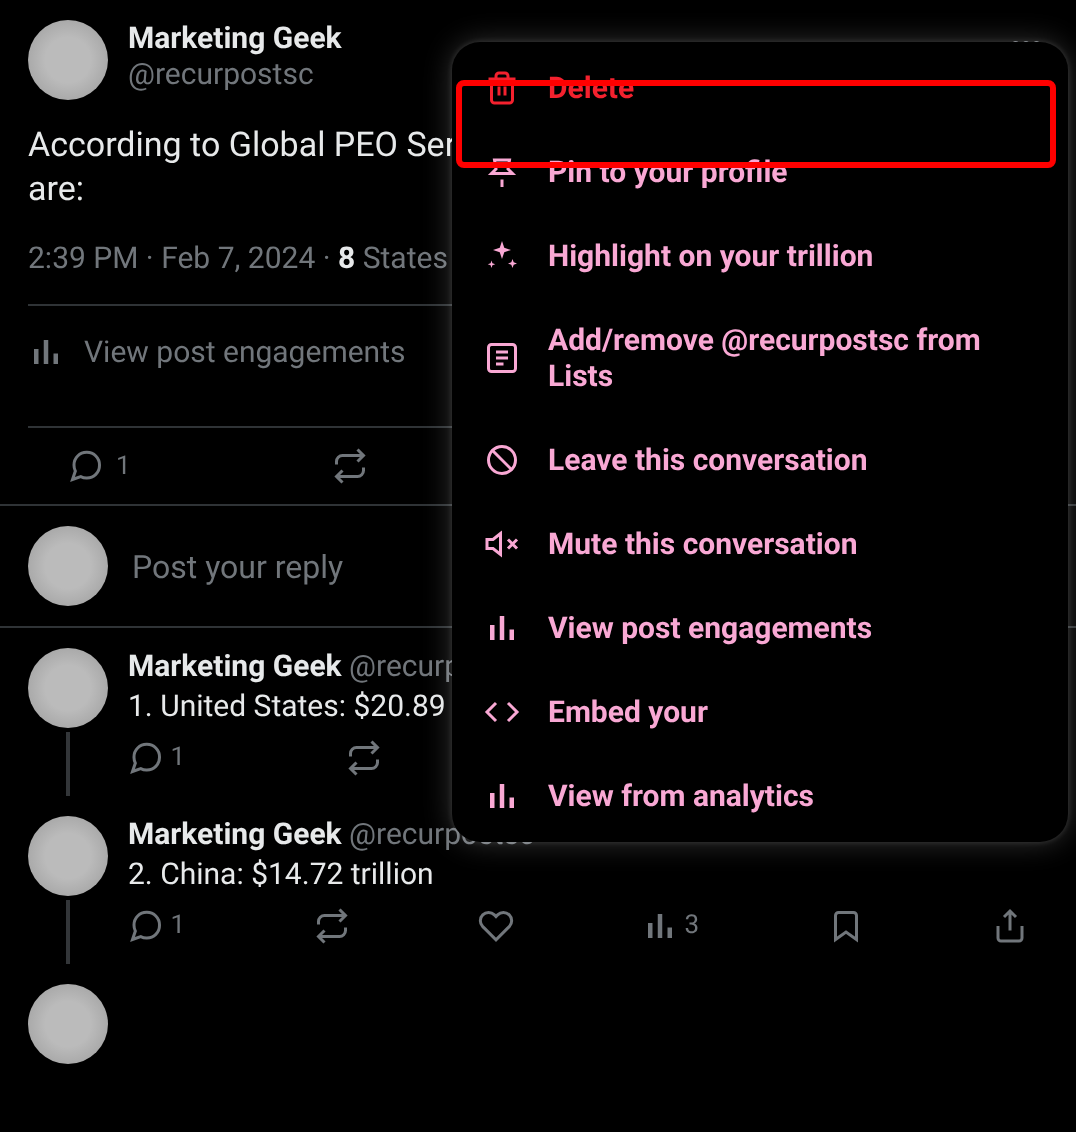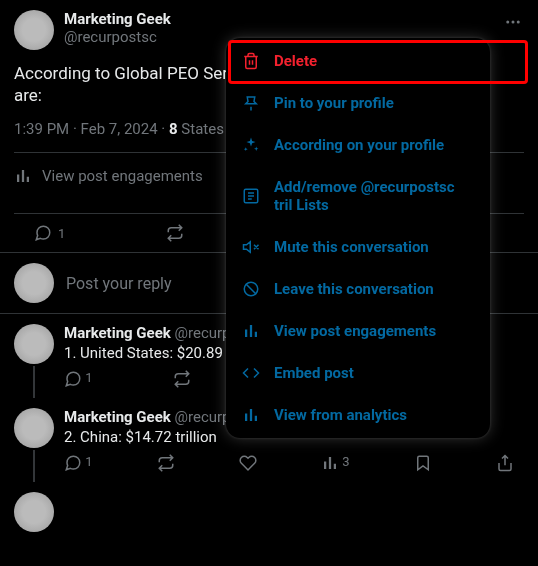--- a/index.html
+++ b/index.html
@@ -125,37 +125,37 @@
     gap: 80px;
     color: #71767b;
     font-size: 13px;
     padding: 8px 0 4px 0;
     align-items: center;
   }
   .thread-actions.full { justify-content: space-between; gap: 0; padding-right: 10px;}
   .svg-icon { width: 18px; height: 18px; fill: currentColor; display: inline-block; vertical-align: middle;}
   .context-menu {
     position: absolute;
-    top: 38px;
+    top: 21px;
     left: 226px;
-    width: 264px;
+    width: 308px;
     background: #000;
     border-radius: 14px;
     box-shadow: 0 0 15px rgba(255,255,255,0.2), 0 0 3px rgba(255,255,255,0.15);
     padding: 2px 0;
     z-index: 100;
   }
   .menu-item {
     display: flex;
     align-items: center;
     gap: 14px;
     padding: 12px 16px;
     font-size: 15px;
     font-weight: 700;
-    color: #0369a1;
+    color: #f9a8d4;
     cursor: pointer;
   }
   .menu-item.danger { color: #f4212e; }
   .menu-item .mi-icon { width: 18px; height: 18px; fill: currentColor; flex-shrink: 0;}
   .highlight-box {
     position: absolute;
     border: 3px solid #ff0000;
     border-radius: 4px;
     pointer-events: none;
     top: 40px;
@@ -179,21 +179,21 @@
       <svg class="svg-icon" viewBox="0 0 24 24">
           <circle cx="5" cy="12" r="2"></circle>
           <circle cx="12" cy="12" r="2"></circle>
           <circle cx="19" cy="12" r="2"></circle>
         </svg>
     </div>
   </div>
   <div class="post-body" style="white-space:pre-line;">According to Global PEO Servi
 are:</div>
   <div class="post-meta">
-    <span>1:39 PM</span> · <span>Feb 7, 2024</span> · <span class="views-num">8</span> <span>States</span>
+    <span>2:39 PM</span> · <span>Feb 7, 2024</span> · <span class="views-num">8</span> <span>States</span>
   </div>
   <div class="divider"></div>
   <div class="engagements-link">
     <svg class="svg-icon" viewBox="0 0 24 24">
         <path d="M4 20V10h3v10H4zm6.5 0V4h3v16h-3zM17 20v-7h3v7h-3z"></path>
       </svg>
     <span>View post engagements</span>
   </div>
   <div class="divider"></div>
   <div class="action-bar">
@@ -314,52 +314,52 @@
   <div class="menu-item">
     <svg class="mi-icon" viewBox="0 0 24 24">
         <path fill="none" stroke="currentColor" stroke-width="2" d="M12 17v5M7 4h10l-1 6 3 3H5l3-3-1-6z"></path>
       </svg>
     <span>Pin to your profile</span>
   </div>
   <div class="menu-item">
     <svg class="mi-icon" viewBox="0 0 24 24">
         <path d="M12 2l1.5 4.5L18 8l-4.5 1.5L12 14l-1.5-4.5L6 8l4.5-1.5L12 2zM19 14l.8 2.2L22 17l-2.2.8L19 20l-.8-2.2L16 17l2.2-.8L19 14zM5 15l.6 1.8L7.5 17.5l-1.9.7L5 20l-.6-1.8L2.5 17.5l1.9-.7L5 15z"></path>
       </svg>
-    <span>According on your profile</span>
+    <span>Highlight on your trillion</span>
   </div>
   <div class="menu-item">
     <svg class="mi-icon" viewBox="0 0 24 24">
         <path fill="none" stroke="currentColor" stroke-width="2" d="M5 3h14a2 2 0 012 2v14a2 2 0 01-2 2H5a2 2 0 01-2-2V5a2 2 0 012-2zM8 8h8M8 12h8M8 16h5"></path>
       </svg>
-    <span>Add/remove @recurpostsc tril Lists</span>
-  </div>
-  <div class="menu-item">
-    <svg class="mi-icon" viewBox="0 0 24 24">
-        <path fill="none" stroke="currentColor" stroke-width="2" d="M11 5L6 9H2v6h4l5 4V5zM22 9l-6 6M16 9l6 6"></path>
-      </svg>
-    <span>Mute this conversation</span>
+    <span>Add/remove @recurpostsc from Lists</span>
   </div>
   <div class="menu-item">
     <svg class="mi-icon" viewBox="0 0 24 24">
         <circle fill="none" stroke="currentColor" stroke-width="2" cx="12" cy="12" r="9"></circle>
         <path stroke="currentColor" stroke-width="2" d="M5 5l14 14"></path>
       </svg>
     <span>Leave this conversation</span>
   </div>
   <div class="menu-item">
     <svg class="mi-icon" viewBox="0 0 24 24">
+        <path fill="none" stroke="currentColor" stroke-width="2" d="M11 5L6 9H2v6h4l5 4V5zM22 9l-6 6M16 9l6 6"></path>
+      </svg>
+    <span>Mute this conversation</span>
+  </div>
+  <div class="menu-item">
+    <svg class="mi-icon" viewBox="0 0 24 24">
         <path d="M4 20V10h3v10H4zm6.5 0V4h3v16h-3zM17 20v-7h3v7h-3z"></path>
       </svg>
     <span>View post engagements</span>
   </div>
   <div class="menu-item">
     <svg class="mi-icon" viewBox="0 0 24 24">
         <path fill="none" stroke="currentColor" stroke-width="2" d="M16 18l6-6-6-6M8 6l-6 6 6 6"></path>
       </svg>
-    <span>Embed post</span>
+    <span>Embed your</span>
   </div>
   <div class="menu-item">
     <svg class="mi-icon" viewBox="0 0 24 24">
         <path d="M4 20V10h3v10H4zm6.5 0V4h3v16h-3zM17 20v-7h3v7h-3z"></path>
       </svg>
     <span>View from analytics</span>
   </div>
 </div>
 
 <div class="highlight-box"></div>

